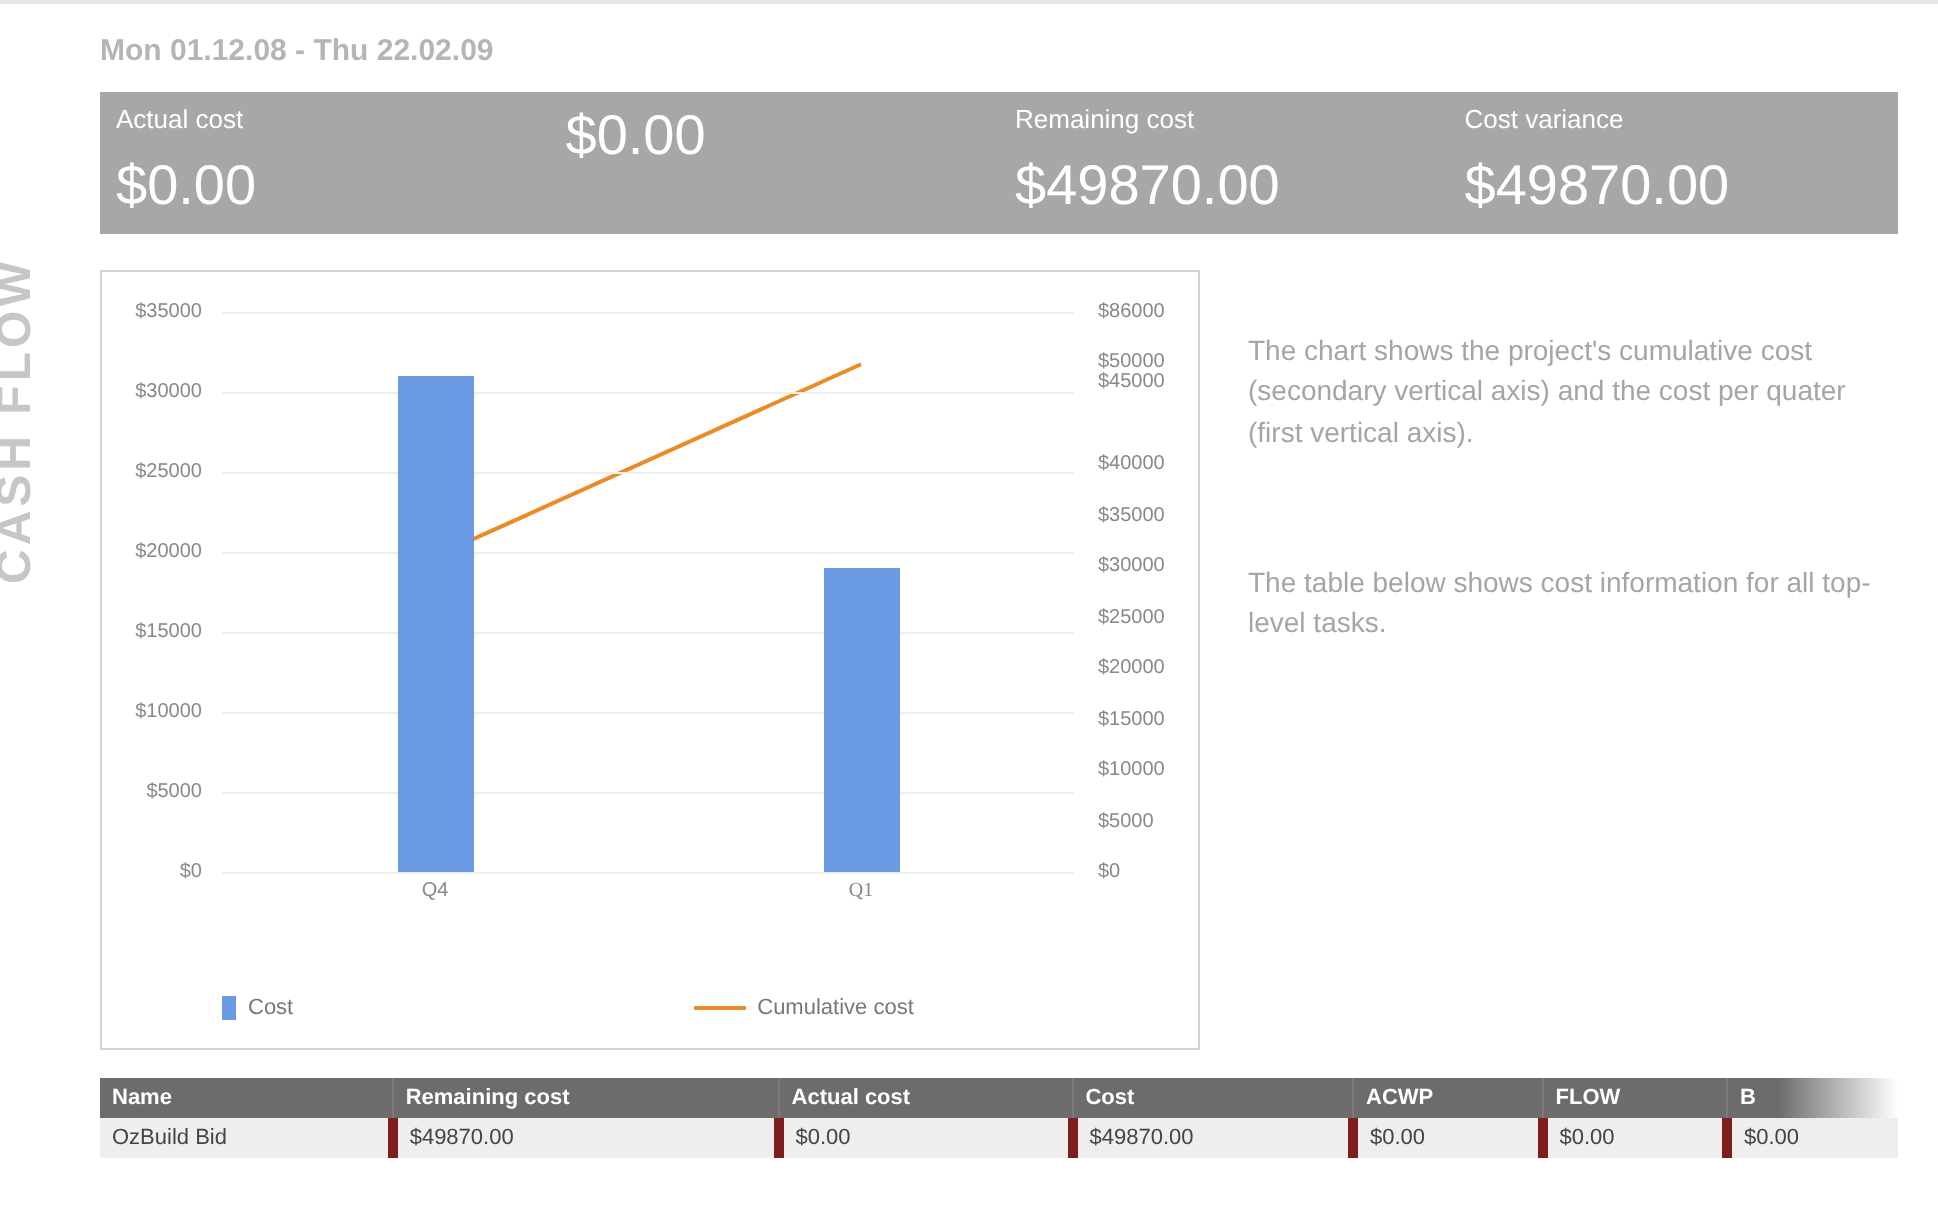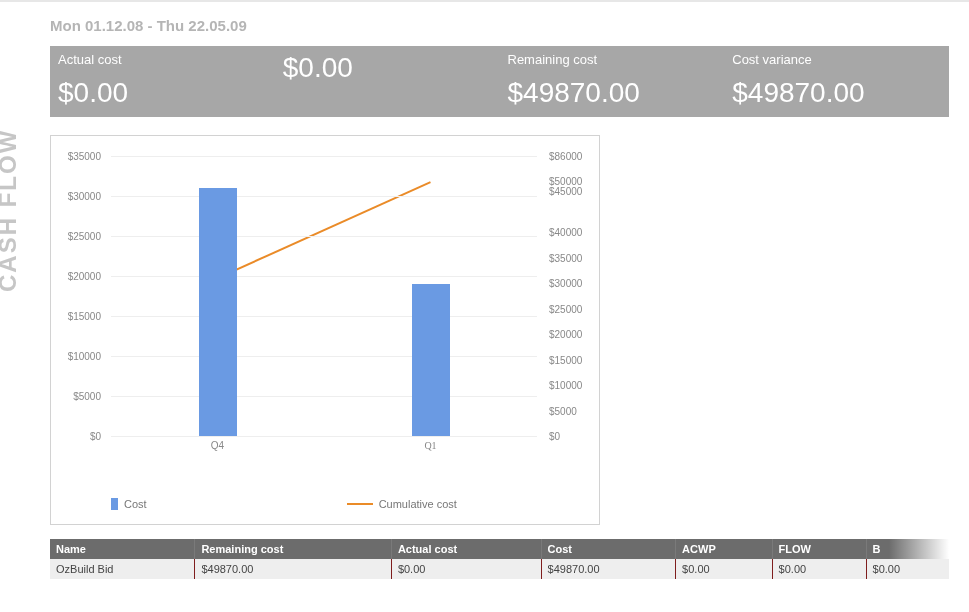--- a/index.html
+++ b/index.html
@@ -150,40 +150,40 @@
     font-weight: bold;
     text-align: left;
     padding: 4px 6px;
     border-right: 1px solid #7a7a7a;
     position: relative;
   }
   table.cost tbody td {
     background: #eeeeee;
     color: #444;
     padding: 4px 6px;
-    border-right: 1px solid #7f1d1d;
+    border-right: 5px solid #7f1d1d;
   }
   table.cost thead th:last-child { border-right: none; }
   table.cost tbody td:last-child { border-right: none; }
   .th-fade::after{
     content:"";
     position:absolute;
     right:0; top:0; bottom:0; width:60px;
     background: linear-gradient(90deg, rgba(255,255,255,0), #ffffff);
     pointer-events:none;
   }
 </style>
 </head>
 <body>
 
 <div class="side-title">CASH FLOW</div>
 
 <div class="page">
 
-  <div class="date-range">Mon 01.12.08 - Thu 22.05.09</div>
+  <div class="date-range">Mon 01.12.08 - Thu 22.02.09</div>
 
   <div class="metrics">
     <div class="metric">
       <div class="metric-label">Actual cost</div>
       <div class="metric-value">$0.00</div>
     </div>
     <div class="metric">
       <div class="metric-value">$0.00</div>
     </div>
     <div class="metric">
@@ -242,20 +242,24 @@
         </div>
       <div class="legend">
         <span class="sw-bar"></span>
         <span>Cost</span>
         <span class="gap"></span>
         <span class="sw-line"></span>
         <span>Cumulative cost</span>
       </div>
     </div>
 
+    <div class="desc">
+      <p>The chart shows the project's cumulative cost (secondary vertical axis) and the cost per quater (first vertical axis).</p>
+      <p>The table below shows cost information for all top-level tasks.</p>
+    </div>
   </div>
 
   <div style="position:relative">
     <table class="cost">
       <thead>
         <tr id="thead-row">
             <th>Name</th>
             <th>Remaining cost</th>
             <th>Actual cost</th>
             <th>Cost</th>

